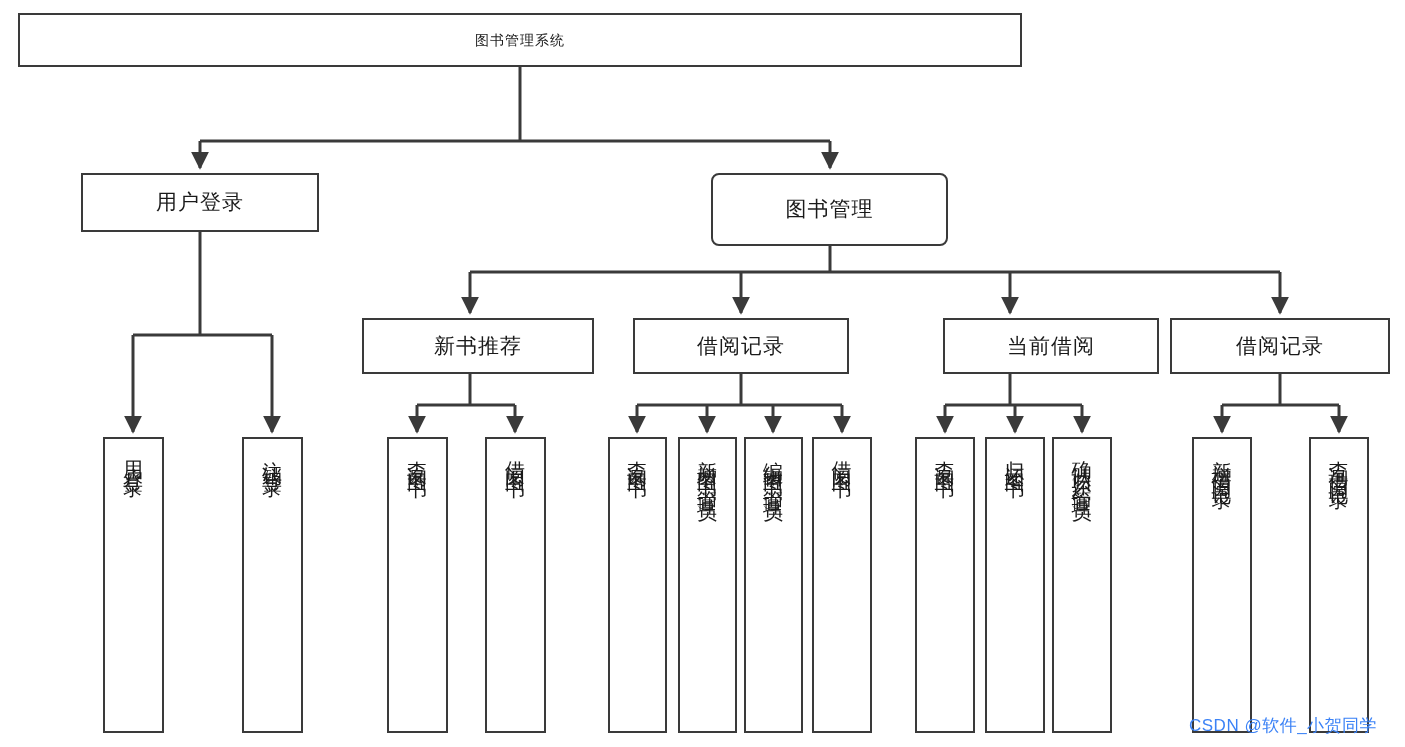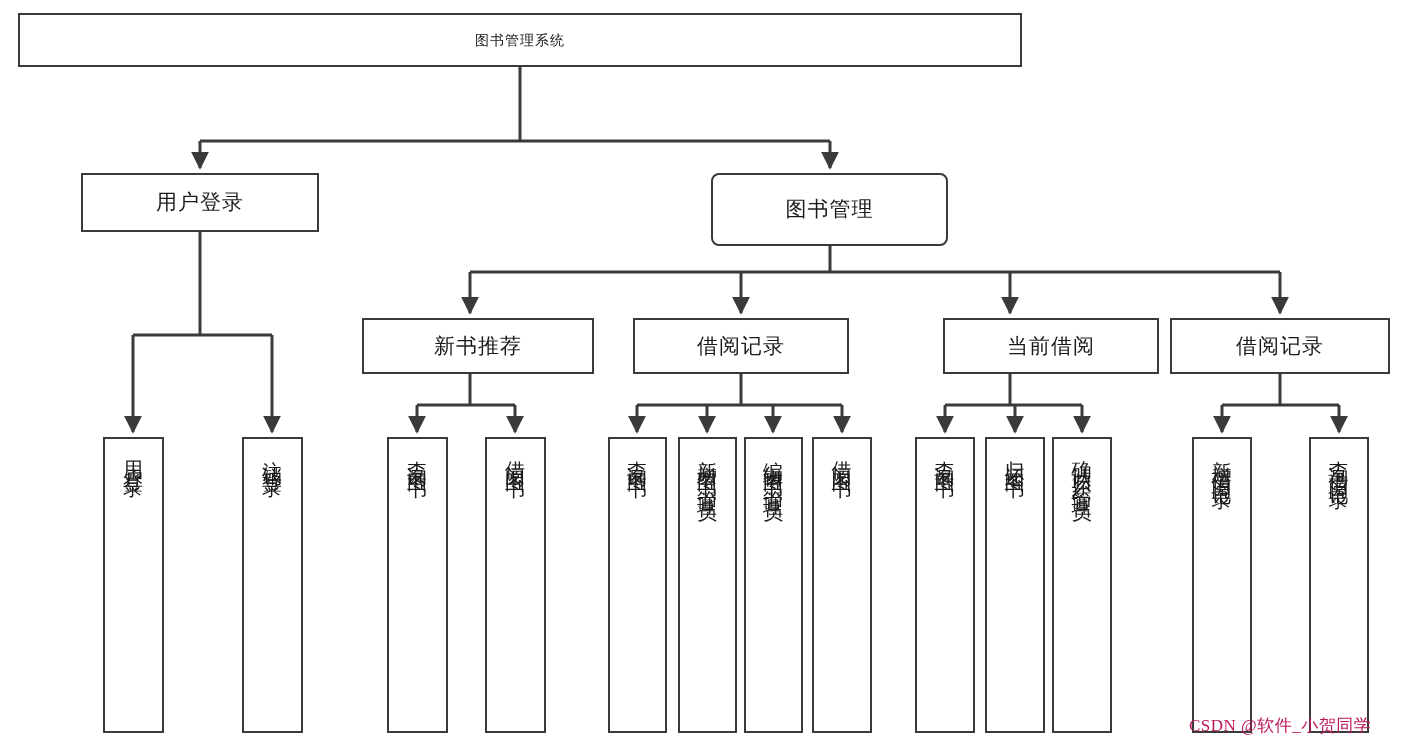--- a/index.html
+++ b/index.html
@@ -58,24 +58,24 @@
     font-size: 20px;
     letter-spacing: 6px;
     line-height: 1;
     height: auto;
   }
   .watermark {
     position: absolute;
     left: 1189px;
     top: 714px;
     font-size: 17px;
-    color: #be185d;
+    color: #3b82f6;
     white-space: nowrap;
     letter-spacing: 0.5px;
-    font-family: Liberation Serif, serif;
+    font-family: Liberation Sans, sans-serif;
   }
 </style>
 </head>
 <body>
 
 <div id="canvas">
 
   <svg id="edges" viewBox="0 0 1405 747" width="1405" height="747" xmlns="http://www.w3.org/2000/svg">
     <defs>
       <marker id="arrow" viewBox="0 0 10 10" refX="9" refY="5" markerWidth="6" markerHeight="6" orient="auto-start-reverse">

